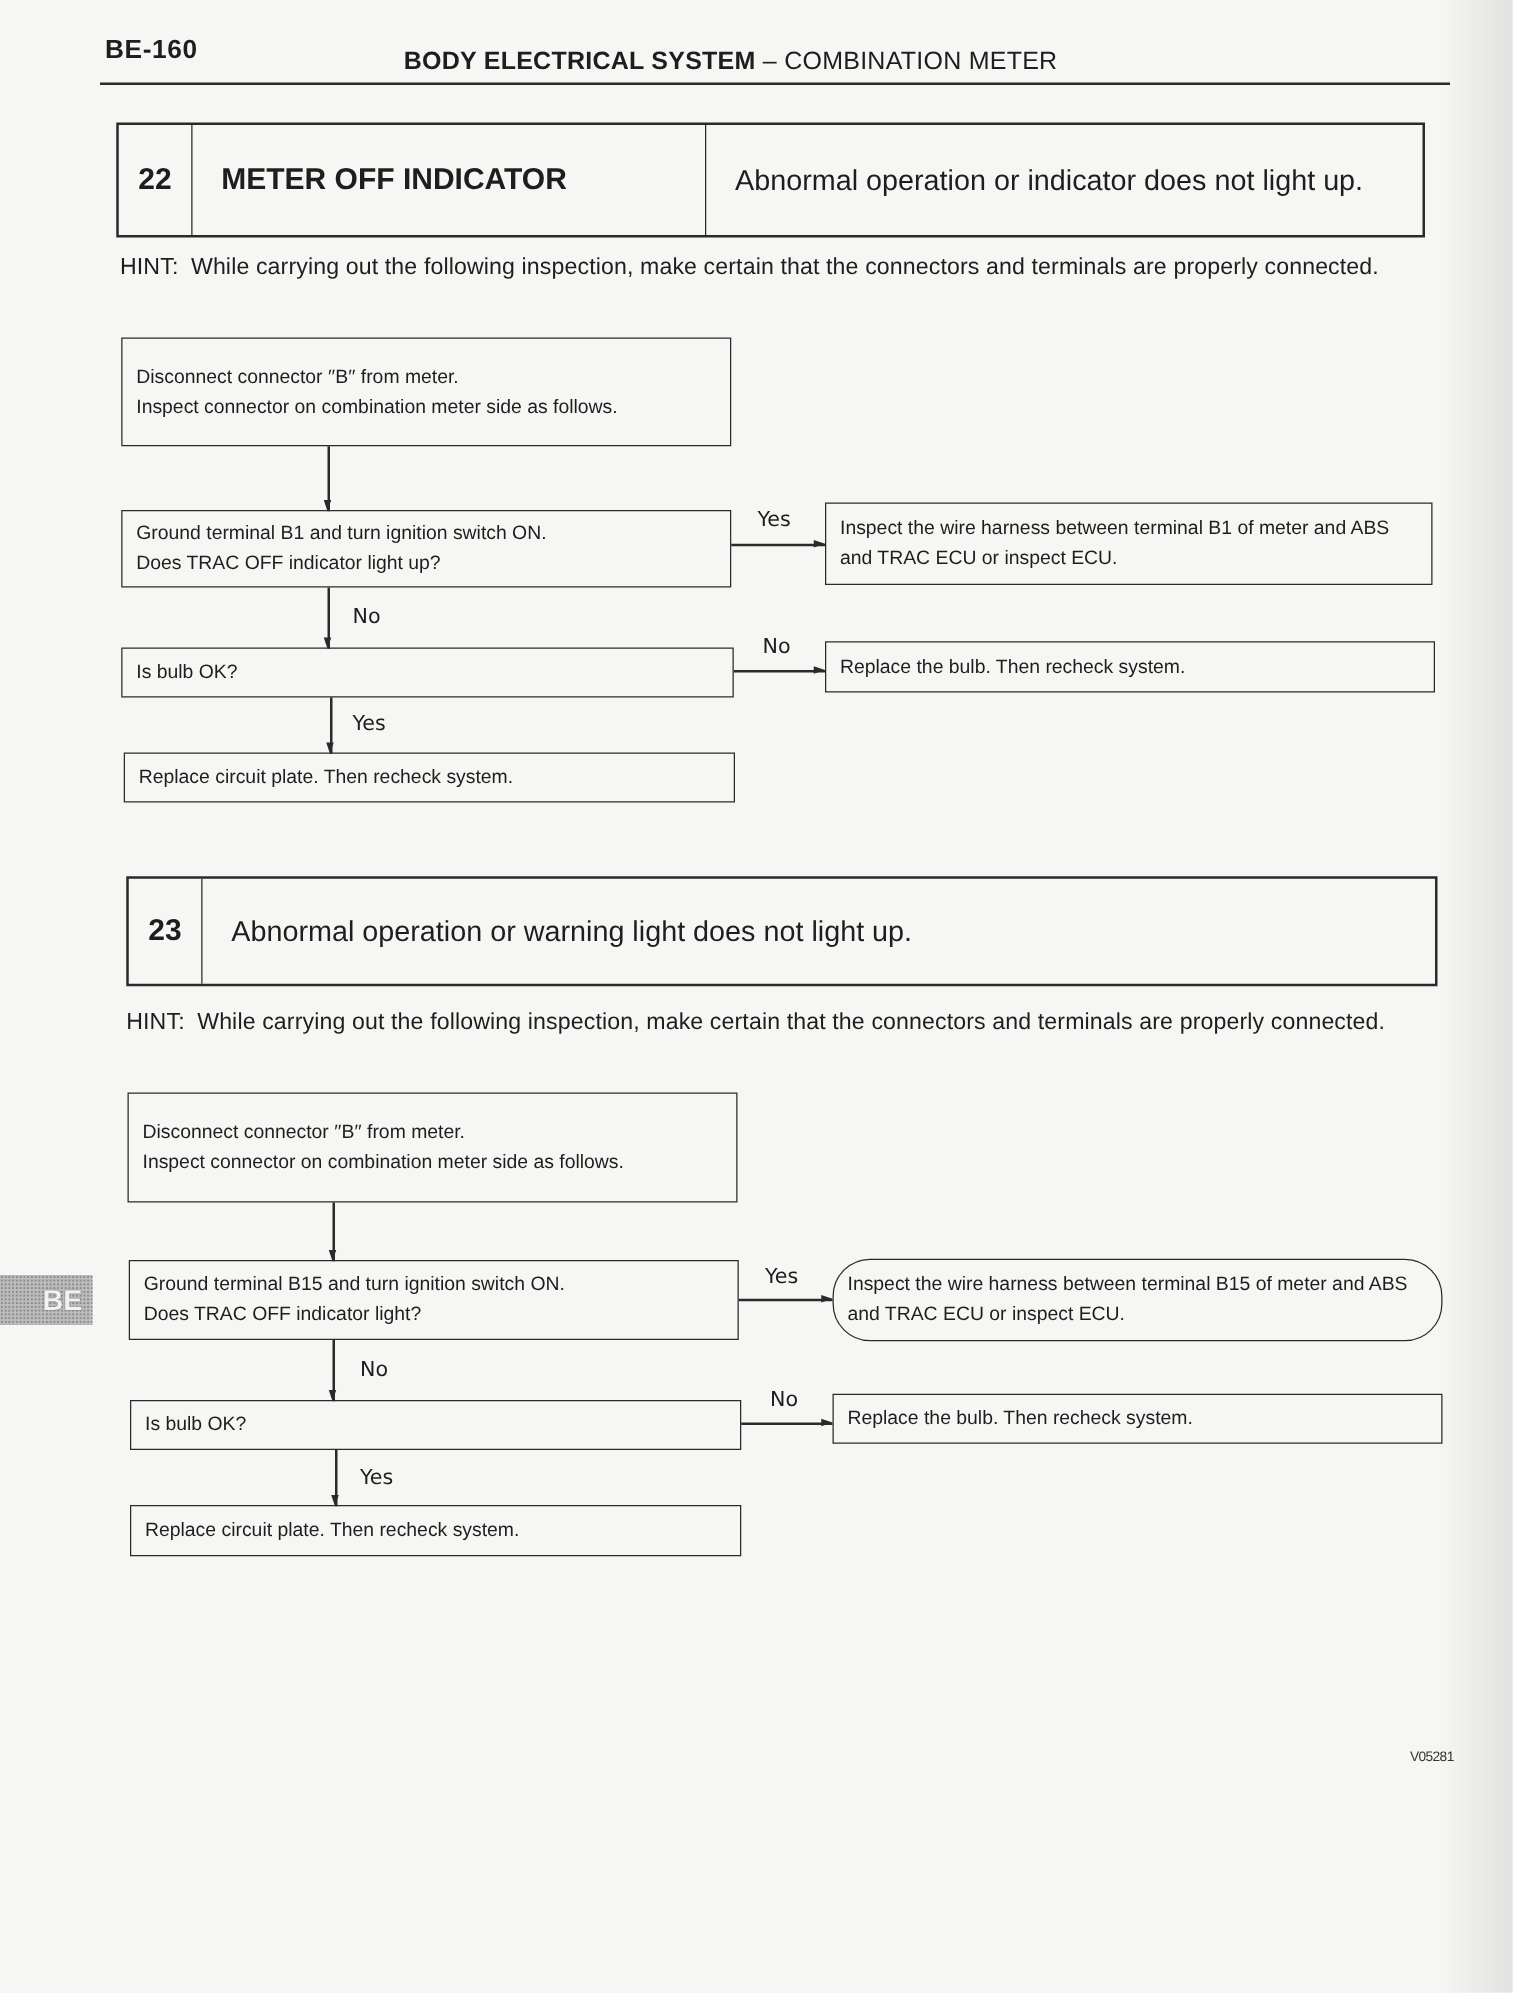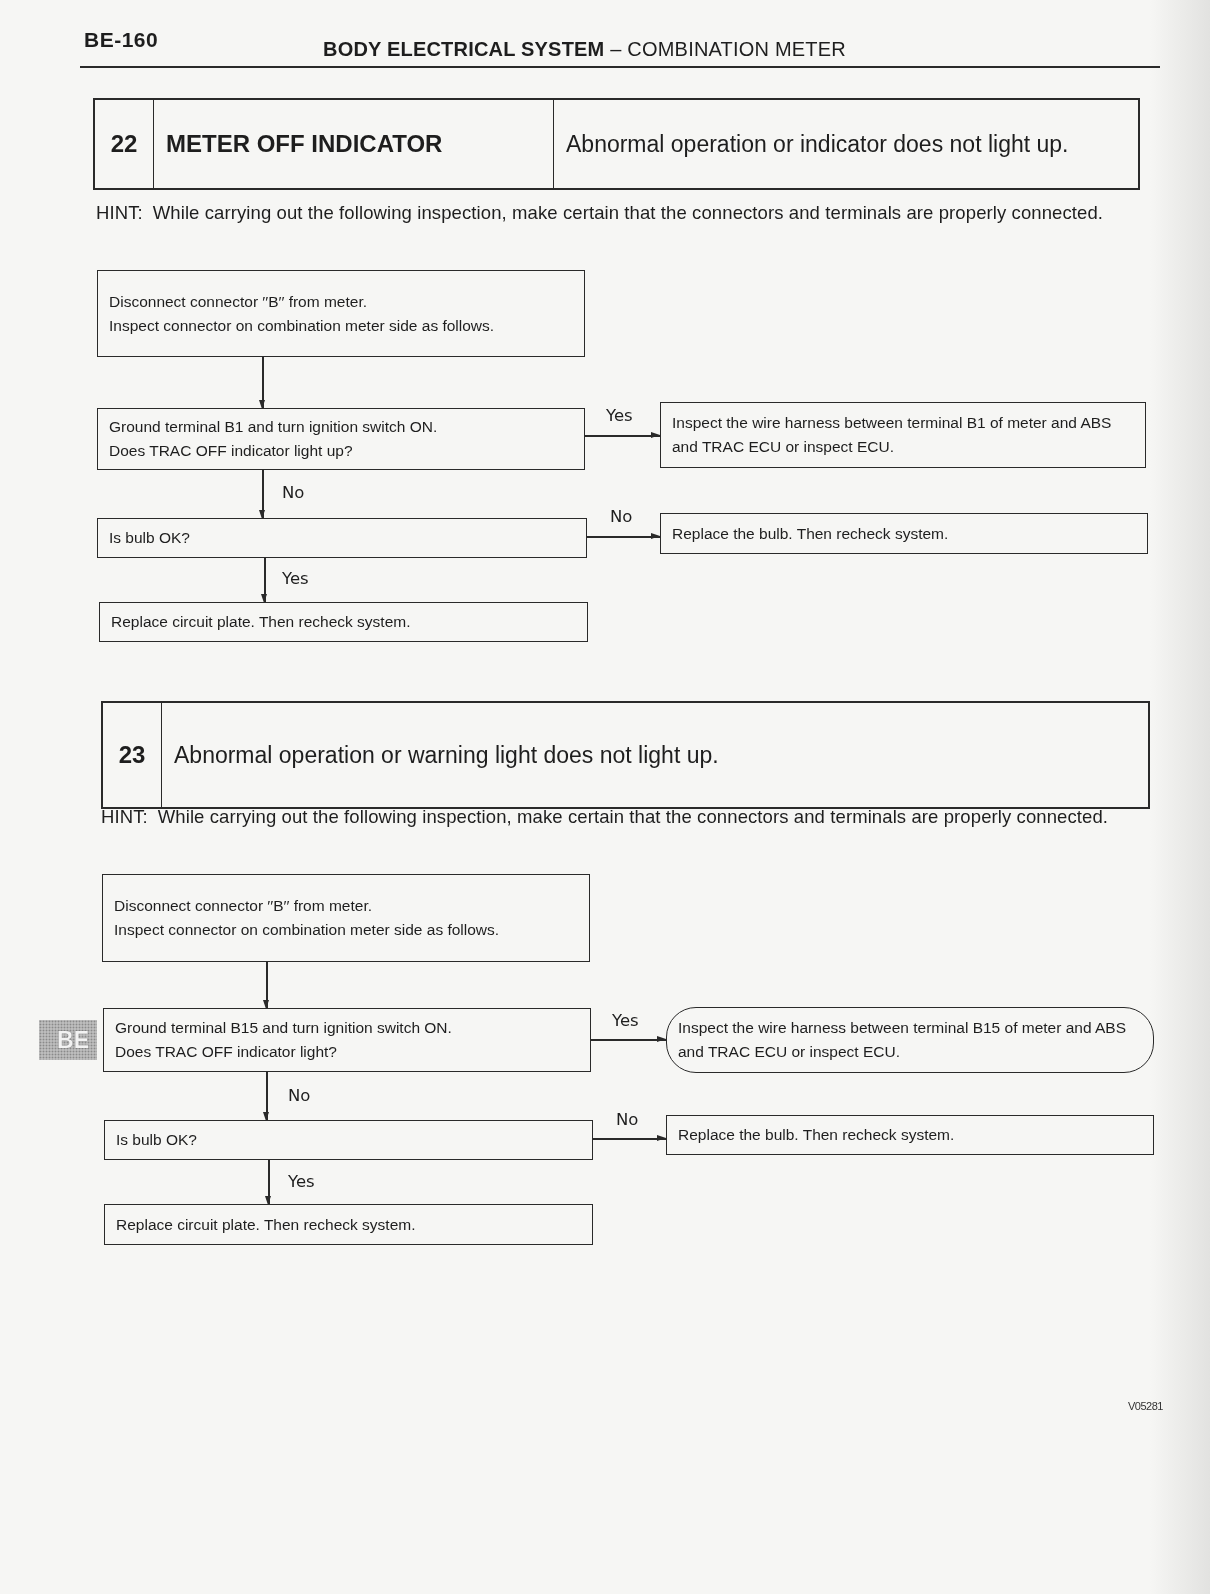--- a/index.html
+++ b/index.html
@@ -24,42 +24,42 @@
     position: absolute; left: 323px; top: 38px;
     font-family: "Liberation Sans", sans-serif;
     font-size: 20px; font-weight: bold; letter-spacing: 0.2px;
   }
   .section-title .sub { font-weight: normal; }
   .header-rule {
     position: absolute; left: 80px; top: 66px; width: 1080px; height: 2px;
     background: #2a2a2a;
   }
   .side-tab {
-    position: absolute; left: 0; top: 1020px; width: 58px; height: 40px;
+    position: absolute; left: 0; top: 1020px; width: 74px; height: 40px;
     background-color: #bcbcbc;
     background-image: radial-gradient(#8a8a8a 0.8px, transparent 1.1px);
     background-size: 3px 3px;
     display: flex; align-items: center; justify-content: flex-end;
     padding-right: 8px; box-sizing: border-box;
     font-family: "Liberation Sans", sans-serif;
     font-size: 23px; color: #f2f2f2; font-weight: bold;
     text-shadow: 0 0 1px #444;
-    margin-left: 39px;
   }
   .fig-code {
     position: absolute; left: 1128px; top: 1400px;
     font-family: "Liberation Sans", sans-serif;
     font-size: 11px; color: #333; letter-spacing: -0.5px;
   }
 
   
   .sec-head {
     position: absolute; display: flex;
     border: 2px solid #2a2a2a; background: transparent;
     box-sizing: border-box;
+    gap: 11px;
   }
   .sec-head .num {
     width: 58px; border-right: 1.5px solid #2a2a2a;
     display: flex; align-items: center; justify-content: center;
     font-family: "Liberation Sans", sans-serif;
     font-weight: bold; font-size: 24px;
   }
   .sec-head .name {
     width: 400px; border-right: 1.5px solid #2a2a2a;
     display: flex; align-items: center; padding-left: 12px; box-sizing: border-box;
@@ -150,21 +150,21 @@
 <div class="hline" style="left:587px; top:536px; width:73px;"></div>
 <div class="flow-label" style="left:610px; top:507px;">No</div>
 
 <div class="box" style="left:660px; top:513px; width:488px; height:41px;">Replace the bulb. Then recheck system.</div>
 
 <div class="vline" style="left:264px; top:558px; height:45px;"></div>
 <div class="flow-label" style="left:282px; top:569px;">Yes</div>
 
 <div class="box" style="left:99px; top:602px; width:489px; height:40px;">Replace circuit plate. Then recheck system.</div>
 
-<div class="sec-head" style="left:101px; top:701px; width:1049px; height:108px;">
+<div class="sec-head" style="left:101px; top:701px; width:1049px; height:88px;">
   <div class="num">23</div>
   <div class="desc">Abnormal operation or warning light does not light up.</div>
 </div>
 
 <div class="hint" style="left:101px; top:803px; width:1045px;">
   <span class="hint-label">HINT:</span><span>While carrying out the following inspection, make certain that the connectors and terminals are properly connected.</span>
 </div>
 
 <div class="box" style="left:102px; top:874px; width:488px; height:88px; white-space:pre-line;">Disconnect connector ′′B′′ from meter.
 Inspect connector on combination meter side as follows.</div>

